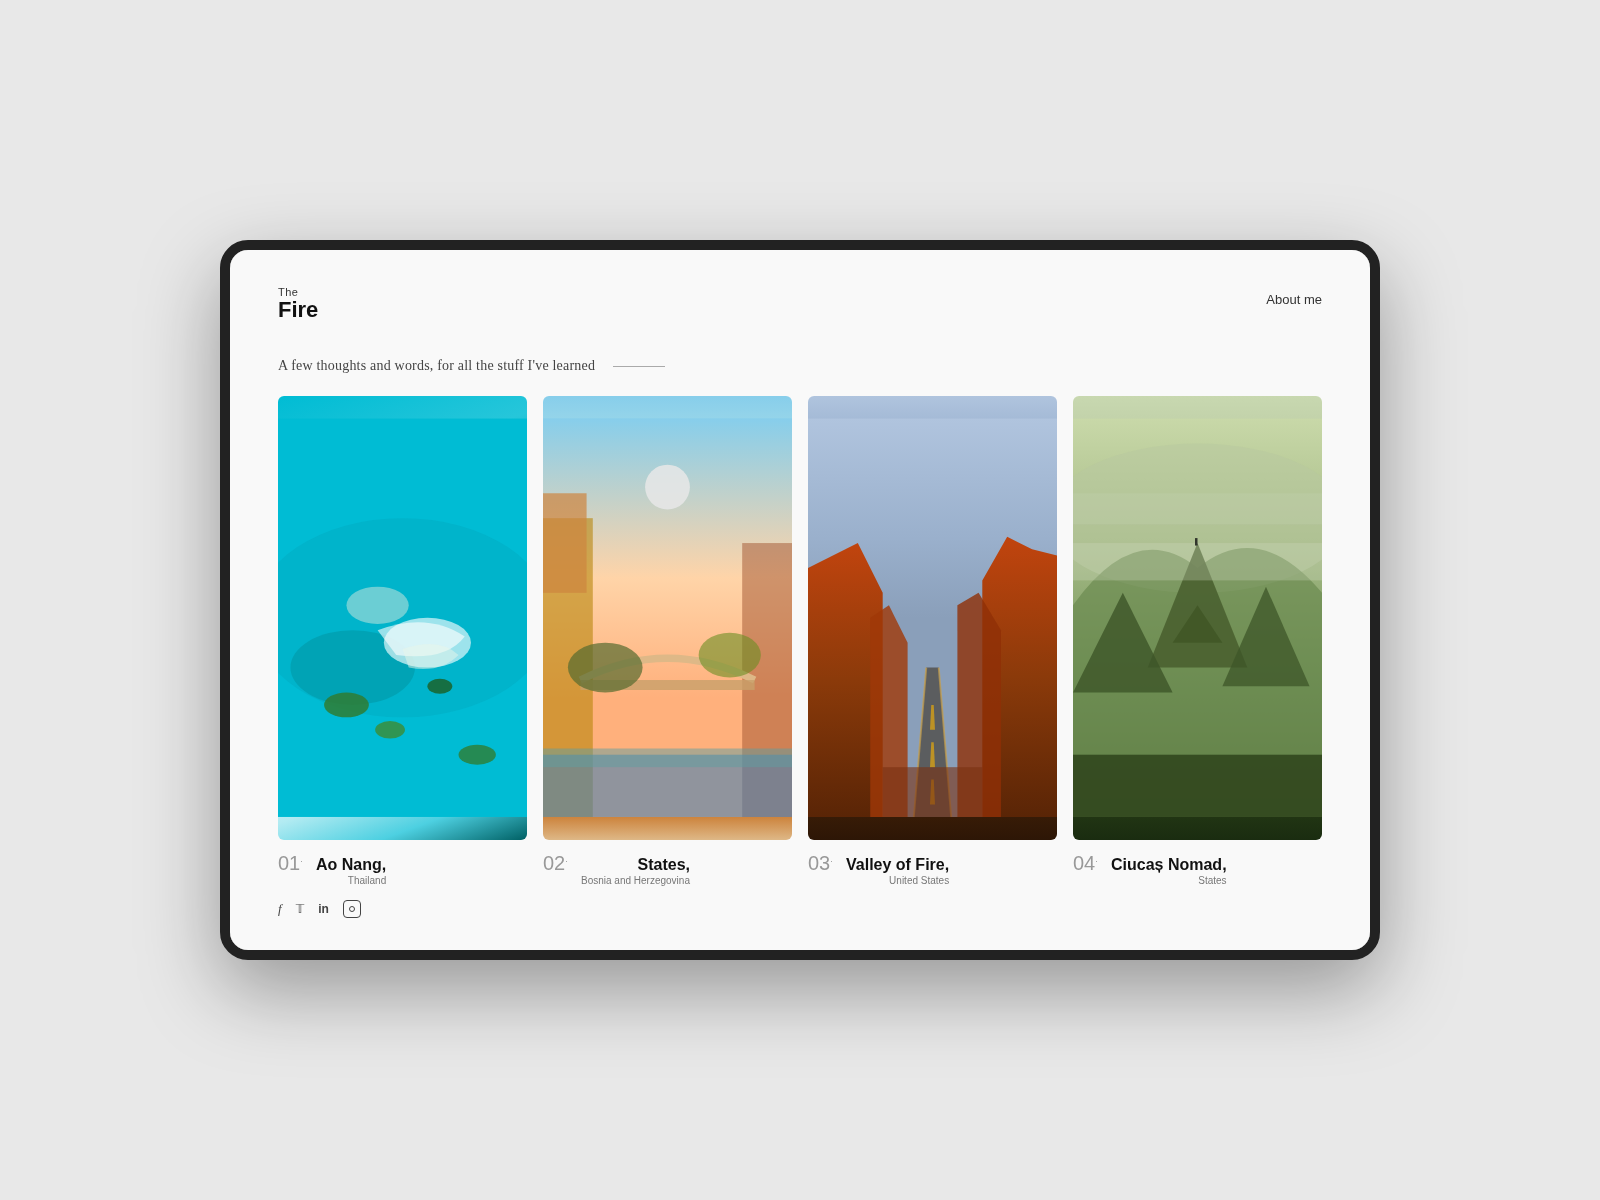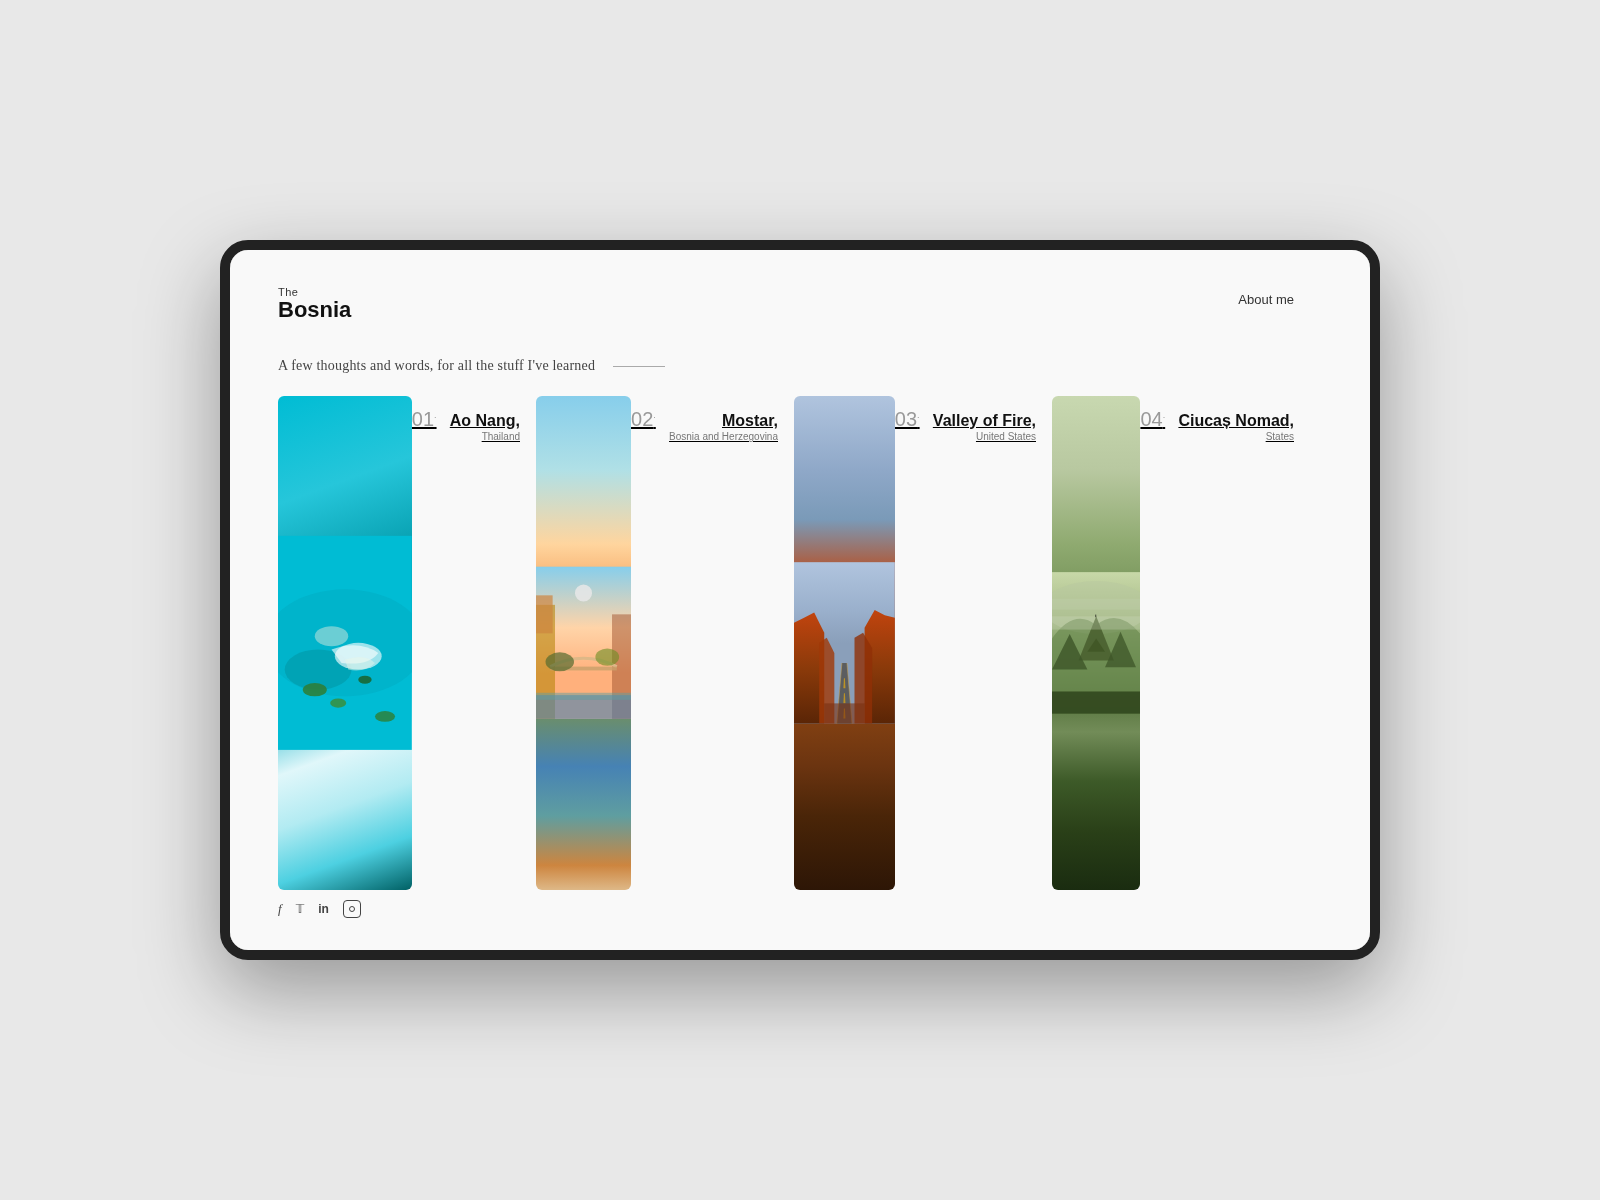--- a/index.html
+++ b/index.html
@@ -23,21 +23,21 @@
       overflow: hidden;
       position: relative;
     }
 
     .screen {
       width: 100%;
       height: 100%;
       background: #f9f9f9;
       display: flex;
       flex-direction: column;
-      padding: 36px 76px 32px 48px;
+      padding: 36px 48px 32px 48px;
     }
 
     
     .header {
       display: flex;
       justify-content: space-between;
       align-items: flex-start;
       margin-bottom: 36px;
     }
 
@@ -99,23 +99,22 @@
     .cards-grid {
       display: flex;
       gap: 16px;
       flex: 1;
       overflow: hidden;
     }
 
     .card {
       flex: 1;
       display: flex;
-      flex-direction: row;
+      flex-direction: column;
       min-width: 0;
-      text-decoration: underline;
     }
 
     .card-image {
       width: 100%;
       flex: 1;
       border-radius: 6px;
       overflow: hidden;
       position: relative;
       min-height: 0;
     }
@@ -207,21 +206,21 @@
   </style>
 </head>
 <body>
 
 <div class="device-frame">
   <div class="screen">
 
     <div class="header">
       <div class="logo-block">
         <span class="logo-the">The</span>
-        <span class="logo-nomad">Bosnia</span>
+        <span class="logo-nomad">Fire</span>
       </div>
       <div class="nav-about">About me</div>
     </div>
 
     <div class="tagline-row">
       <span class="tagline-text">A few thoughts and words, for all the stuff I've learned</span>
       <div class="tagline-line"></div>
     </div>
 
     <div class="cards-grid">
@@ -281,21 +280,21 @@
             <rect x="0" y="270" width="200" height="50" fill="#4682b4" opacity="0.6"></rect>
             <rect x="0" y="265" width="200" height="15" fill="#5f9ea0" opacity="0.5"></rect>
 
             <ellipse cx="50" cy="200" rx="30" ry="20" fill="#556b2f" opacity="0.7"></ellipse>
             <ellipse cx="150" cy="190" rx="25" ry="18" fill="#6b8e23" opacity="0.6"></ellipse>
           </svg>
         </div>
         <div class="card-info">
           <span class="card-number">02<span>.</span></span>
           <div class="card-title-block">
-            <span class="card-title">Mostar,</span>
+            <span class="card-title">States,</span>
             <span class="card-subtitle">Bosnia and Herzegovina</span>
           </div>
         </div>
       </div>
 
       <div class="card">
         <div class="card-image valley-of-fire">
           <svg viewBox="0 0 200 320" xmlns="http://www.w3.org/2000/svg" style="position:absolute;top:0;left:0;width:100%;height:100%;">
             <defs>
               <linearGradient id="skyGrad2" x1="0" y1="0" x2="0" y2="1">

